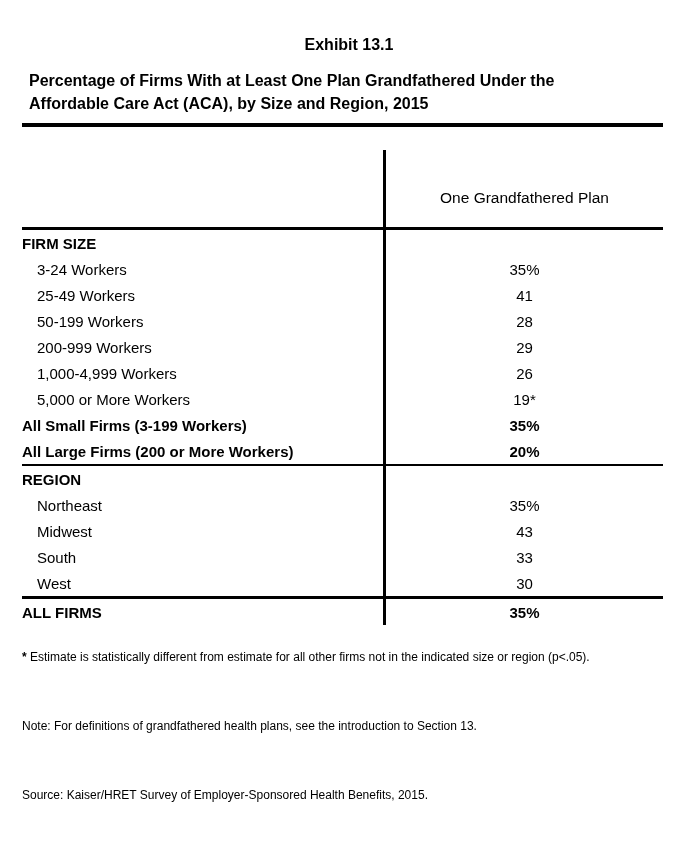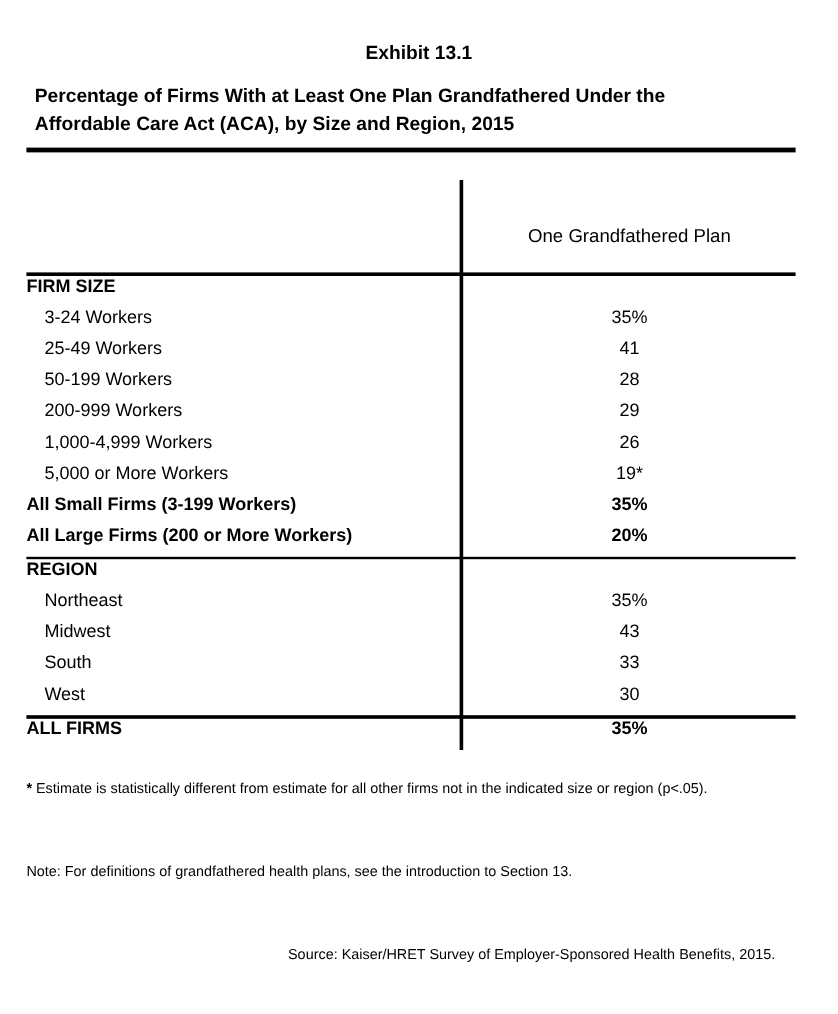--- a/index.html
+++ b/index.html
@@ -35,36 +35,36 @@
   }
   .header-row {
     display: flex; height: 100px; border-bottom: 3px solid #000000;
   }
   .header-spacer { width: 364px; }
   .header-cell {
     width: 277px; box-sizing: border-box; padding-top: 38px;
     font-size: 15.5px; line-height: 22px; text-align: center;
   }
   .row {
-    display: flex; height: 26px; align-items: flex-start; font-size: 15px;
+    display: flex; height: 26px; align-items: center; font-size: 15px;
   }
   .row .label { width: 364px; box-sizing: border-box; }
   .row.indent .label { padding-left: 15px; }
   .row .value { width: 277px; text-align: center; }
   .row.bold { font-weight: bold; }
   .sep2 { height: 2px; background: #000000; }
   .sep3 { height: 3px; background: #000000; }
 
   .fn-block {
     position: absolute; left: 22px; width: 624px;
     font-size: 12px; line-height: 25px;
   }
   .fn-sig    { top: 645px; }
   .fn-note   { top: 714px; }
-  .fn-source { top: 783px; text-align: right; }
+  .fn-source { top: 783px; }
 </style>
 </head>
 <body>
 
 <div class="exhibit-label">Exhibit 13.1</div>
 
 <div class="doc-title">
   <span>Percentage of Firms With at Least One Plan Grandfathered Under the</span><br>
   <span>Affordable Care Act (ACA), by Size and Region, 2015</span>
 </div>

